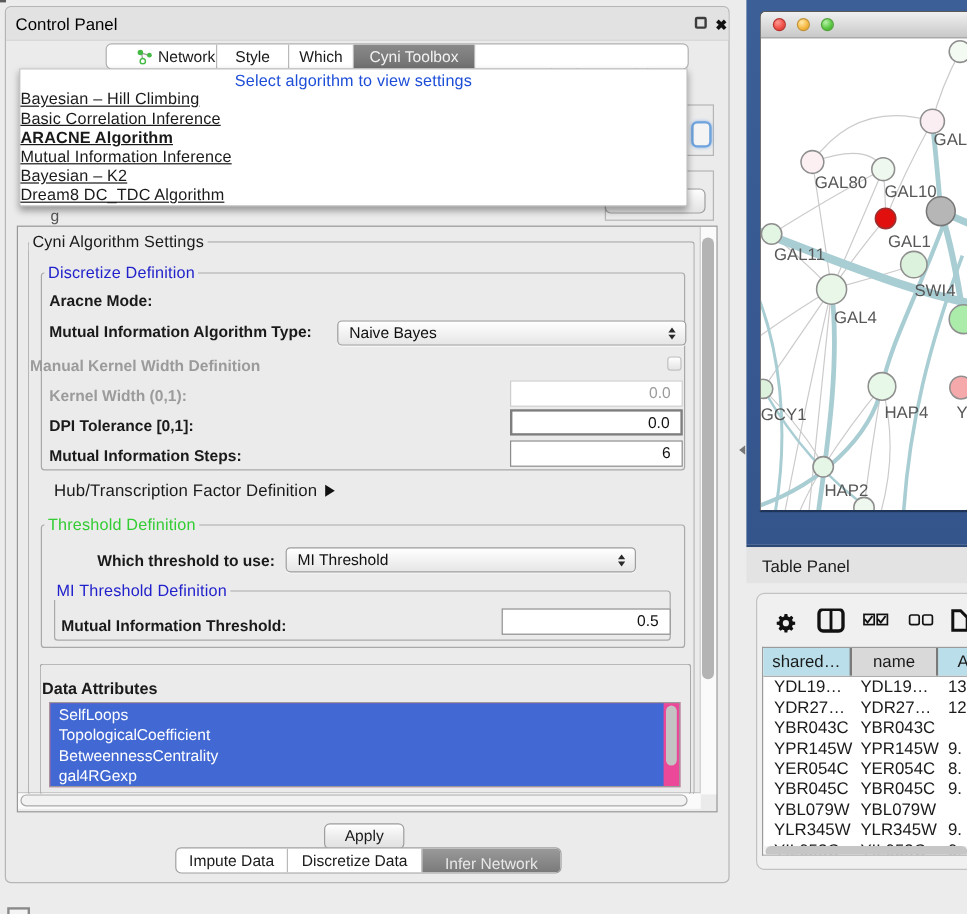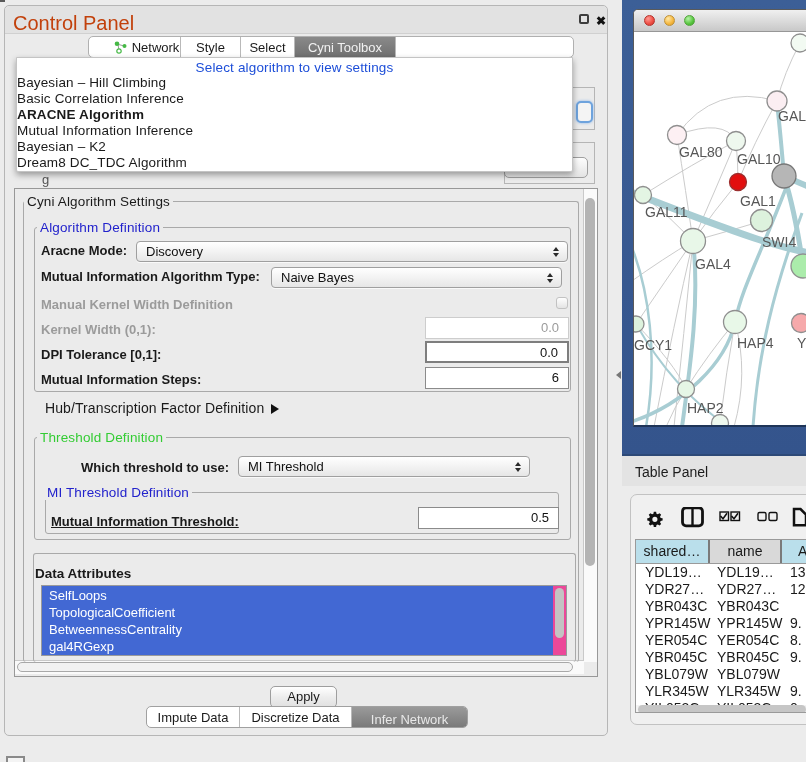--- a/index.html
+++ b/index.html
@@ -22,34 +22,34 @@
 .grp2 { position:absolute; border:1px solid #a9a9a9; border-radius:3px; }
 .gtitle { position:absolute; top:-8px; background:#ebebeb; padding:0 3px; font-size:13.5px; letter-spacing:0.15px; }
 </style>
 </head>
 <body>
 <div class="abs" style="left:0; top:0; width:5px; height:2px; background:#5a5a5a;"></div>
 
 <div class="abs" id="cp" style="left:4px; top:5px; width:604px; height:731px; background:#ebebeb; border:1px solid #b6b6b6; border-radius:5px;">
 
   <div class="abs" style="left:0; top:0; width:100%; height:28px; background:#e2e2e2; border-bottom:1px solid #d0d0d0; border-radius:5px 5px 0 0;">
-    <div class="abs" style="left:8px; top:6px; font-size:20px; color:#c2410c;">Control Panel</div>
+    <div class="abs" style="left:8px; top:6px; font-size:14px; color:#000000;">Control Panel</div>
     <div class="abs" style="left:574px; top:8px; width:10px; height:10px; border:2px solid #3d3d3d; border-radius:2px;"></div>
     <div class="abs" style="left:591px; top:8px; font-size:12px; font-weight:bold; color:#111;">✖</div>
   </div>
 
   <div class="abs" style="left:83px; top:30px; height:22px; border:1px solid #b0b0b0; border-radius:5px; background:#fff; display:flex; overflow:hidden; font-size:13px; text-align:center;">
     <div style="width:92px; padding-top:3px; border-right:1px solid #b9b9b9; white-space:nowrap;padding-left:24px;"><svg width="14" height="13" viewBox="0 0 14 13" style="vertical-align:-2px; margin-right:4px;">
           <path d="M3,3 L10,5 M4,3 L5,10" stroke="#9a9a9a" stroke-width="1"></path>
           <circle cx="3" cy="2.8" r="2.3" fill="#45b945"></circle>
           <circle cx="10.5" cy="5" r="2" fill="#45b945"></circle>
           <circle cx="5" cy="10" r="2.2" fill="#fff" stroke="#45b945" stroke-width="1.2"></circle>
         </svg>Network</div>
     <div style="width:60px; padding-top:3px; border-right:1px solid #b9b9b9;">Style</div>
-    <div style="width:54px; padding-top:3px; border-right:1px solid #b9b9b9;">Select</div>
+    <div style="width:54px; padding-top:3px; border-right:1px solid #b9b9b9;">Which</div>
     <div style="width:101px; padding-top:3px; border-right:1px solid #b9b9b9; background:linear-gradient(#8a8a8a,#707070); color:#f2f2f2;">Cyni Toolbox</div>
     <div style="width:133px; padding-top:18px;margin-left:44px;">jActiveMNodules</div>
   </div>
 
   <div class="abs" style="left:499px; top:81px; width:91px; height:43px; border:1px solid #b5b5b5;"></div>
   <div class="abs" style="left:571px; top:95px; width:17px; height:22px; border:2px solid #6ea3dd; border-radius:5px; background:#f4f4f4; box-shadow:0 0 3px #8ab4e8;"></div>
   <div class="abs" style="left:499px; top:136px; width:91px; height:42px; border:1px solid #b5b5b5;"></div>
   <div class="abs" style="left:499px; top:151px; width:84px; height:21px; border:1px solid #9f9f9f; border-radius:5px; background:linear-gradient(#fdfdfd,#e3e3e3);"></div>
 
   <div class="abs" style="left:37px; top:166px; font-size:13px; color:#555;">g</div>
@@ -59,35 +59,31 @@
     <div class="abs" style="right:0; top:0; width:14px; height:473px; background:#fafafa; border-left:1px solid #c9c9c9;"></div>
     <div class="abs" style="right:2px; top:9px; width:10px; height:368px; background:#b4b4b4; border-radius:6px;"></div>
 
     <div class="abs" style="left:0; bottom:2px; width:569px; height:14px; background:#fafafa; border-top:1px solid #c9c9c9;"></div>
     <div class="abs" style="left:2px; bottom:4px; width:556px; height:10px; background:#f2f2f2; border:1px solid #a8a8a8; border-radius:6px;"></div>
 
     <div class="grp" style="left:8px; top:12px; width:556px; height:461px;"></div>
     <div class="gtitle" style="left:9px; top:5px;">Cyni Algorithm Settings</div>
 
     <div class="grp2" style="left:19px; top:38px; width:537px; height:165px;"></div>
-    <div class="gtitle" style="left:22px; top:31px; color:#2222cc;">Algorithm Definition</div>
+    <div class="gtitle" style="left:22px; top:31px; color:#2222cc;">Discretize Definition</div>
 
     <div class="abs b" style="left:26px; top:54px;">Aracne Mode:</div>
-    <div class="combo" style="left:121px; top:52px; width:432px;">Discovery<span class="arr">
+
+    <div class="abs b" style="left:26px; top:80px;">Mutual Information Algorithm Type:</div>
+    <div class="combo" style="left:266px; top:78px; width:291px;">Naive Bayes<span class="arr">
           <i class="u"></i>
           <i class="d"></i>
         </span></div>
 
-    <div class="abs b" style="left:26px; top:80px;">Mutual Information Algorithm Type:</div>
-    <div class="combo" style="left:256px; top:78px; width:291px;">Naive Bayes<span class="arr">
-          <i class="u"></i>
-          <i class="d"></i>
-        </span></div>
-
-    <div class="abs b gray" style="left:26px; top:108px;">Manual Kernel Width Definition</div>
+    <div class="abs b gray" style="left:10px; top:108px;">Manual Kernel Width Definition</div>
     <div class="abs" style="left:541px; top:108px; width:12px; height:12px; border:1px solid #c2c2c2; border-radius:3px; background:linear-gradient(#fefefe,#e4e4e4);"></div>
 
     <div class="abs b gray" style="left:26px; top:133px;">Kernel Width (0,1):</div>
     <div class="field" style="left:410px; top:128px; width:144px; border:1px solid #cdcdcd; color:#9b9b9b;">0.0</div>
 
     <div class="abs b" style="left:26px; top:158px;">DPI Tolerance [0,1]:</div>
     <div class="field" style="left:410px; top:152px; width:144px; border:2px solid #7e7e7e;">0.0</div>
 
     <div class="abs b" style="left:26px; top:183px;">Mutual Information Steps:</div>
     <div class="field" style="left:410px; top:178px; width:144px; border:1px solid #8b8b8b;">6</div>
@@ -98,21 +94,21 @@
     <div class="gtitle" style="left:22px; top:241px; color:#33cc33;">Threshold Definition</div>
 
     <div class="abs b" style="left:66px; top:271px;">Which threshold to use:</div>
     <div class="combo" style="left:223px; top:267px; width:292px;">MI Threshold<span class="arr">
           <i class="u"></i>
           <i class="d"></i>
         </span></div>
 
     <div class="grp2" style="left:30px; top:303px; width:514px; height:42px;"></div>
     <div class="gtitle" style="left:29px; top:296px; color:#2222cc;">MI Threshold Definition</div>
-    <div class="abs b" style="left:36px; top:325px;text-decoration:underline;">Mutual Information Threshold:</div>
+    <div class="abs b" style="left:36px; top:325px;">Mutual Information Threshold:</div>
     <div class="field" style="left:403px; top:318px; width:141px; border:1px solid #8b8b8b;">0.5</div>
 
     <div class="grp" style="left:18px; top:364px; width:543px; height:109px;"></div>
     <div class="abs b" style="left:20px; top:377px; font-size:13.5px;">Data Attributes</div>
 
     <div class="abs" style="left:26px; top:396px; width:526px; height:71px; background:#ec4899; border:1px solid #9a9a9a;">
       <div class="abs" style="left:0; top:0; width:511px; height:69px; background:#4268d3; color:#fff; font-size:13px; line-height:17px; padding:1px 0 0 7px;">
         SelfLoops<br>TopologicalCoefficient<br>BetweennessCentrality<br>gal4RGexp
       </div>
       <div class="abs" style="right:2px; top:2px; width:9px; height:50px; background:#c3c3c3; border-radius:5px;"></div>
@@ -123,21 +119,21 @@
 
   <div class="abs" style="left:141px; top:700px; height:22px; border:1px solid #a0a0a0; border-radius:5px; background:#fff; display:flex; overflow:hidden; font-size:13px; font-weight:normal; text-align:center;">
     <div style="width:93px; padding-top:3px; border-right:1px solid #b9b9b9;">Impute Data</div>
     <div style="width:112px; padding-top:3px; border-right:1px solid #b9b9b9;">Discretize Data</div>
     <div style="width:115px; padding-top:5px; background:linear-gradient(#9a9a9a,#7a7a7a); color:#e8e8e8;">Infer Network</div>
   </div>
 </div>
 
 <div class="abs" style="left:16px; top:57px; width:557px; height:115px; background:#fff; border:1px solid #c4c4c4; border-radius:0 0 2px 2px; box-shadow:0 3px 6px rgba(0,0,0,.35); z-index:30; font-size:13.5px; letter-spacing:0.15px;">
   <div style="text-align:center; color:#1d4ed8; padding-top:2px;">Select algorithm to view settings</div>
-  <div style="padding-left:0; line-height:16px;">
+  <div style="padding-left:0; line-height:16px;text-decoration:underline;">
     Bayesian – Hill Climbing<br>
     Basic Correlation Inference<br>
     <span class="b">ARACNE Algorithm</span><br>
     Mutual Information Inference<br>
     Bayesian – K2<br>
     Dream8 DC_TDC Algorithm
   </div>
 </div>
 
 <div class="abs" style="left:616px; top:371px; width:0; height:0; border-top:4px solid transparent; border-bottom:4px solid transparent; border-right:5px solid #777;"></div>

